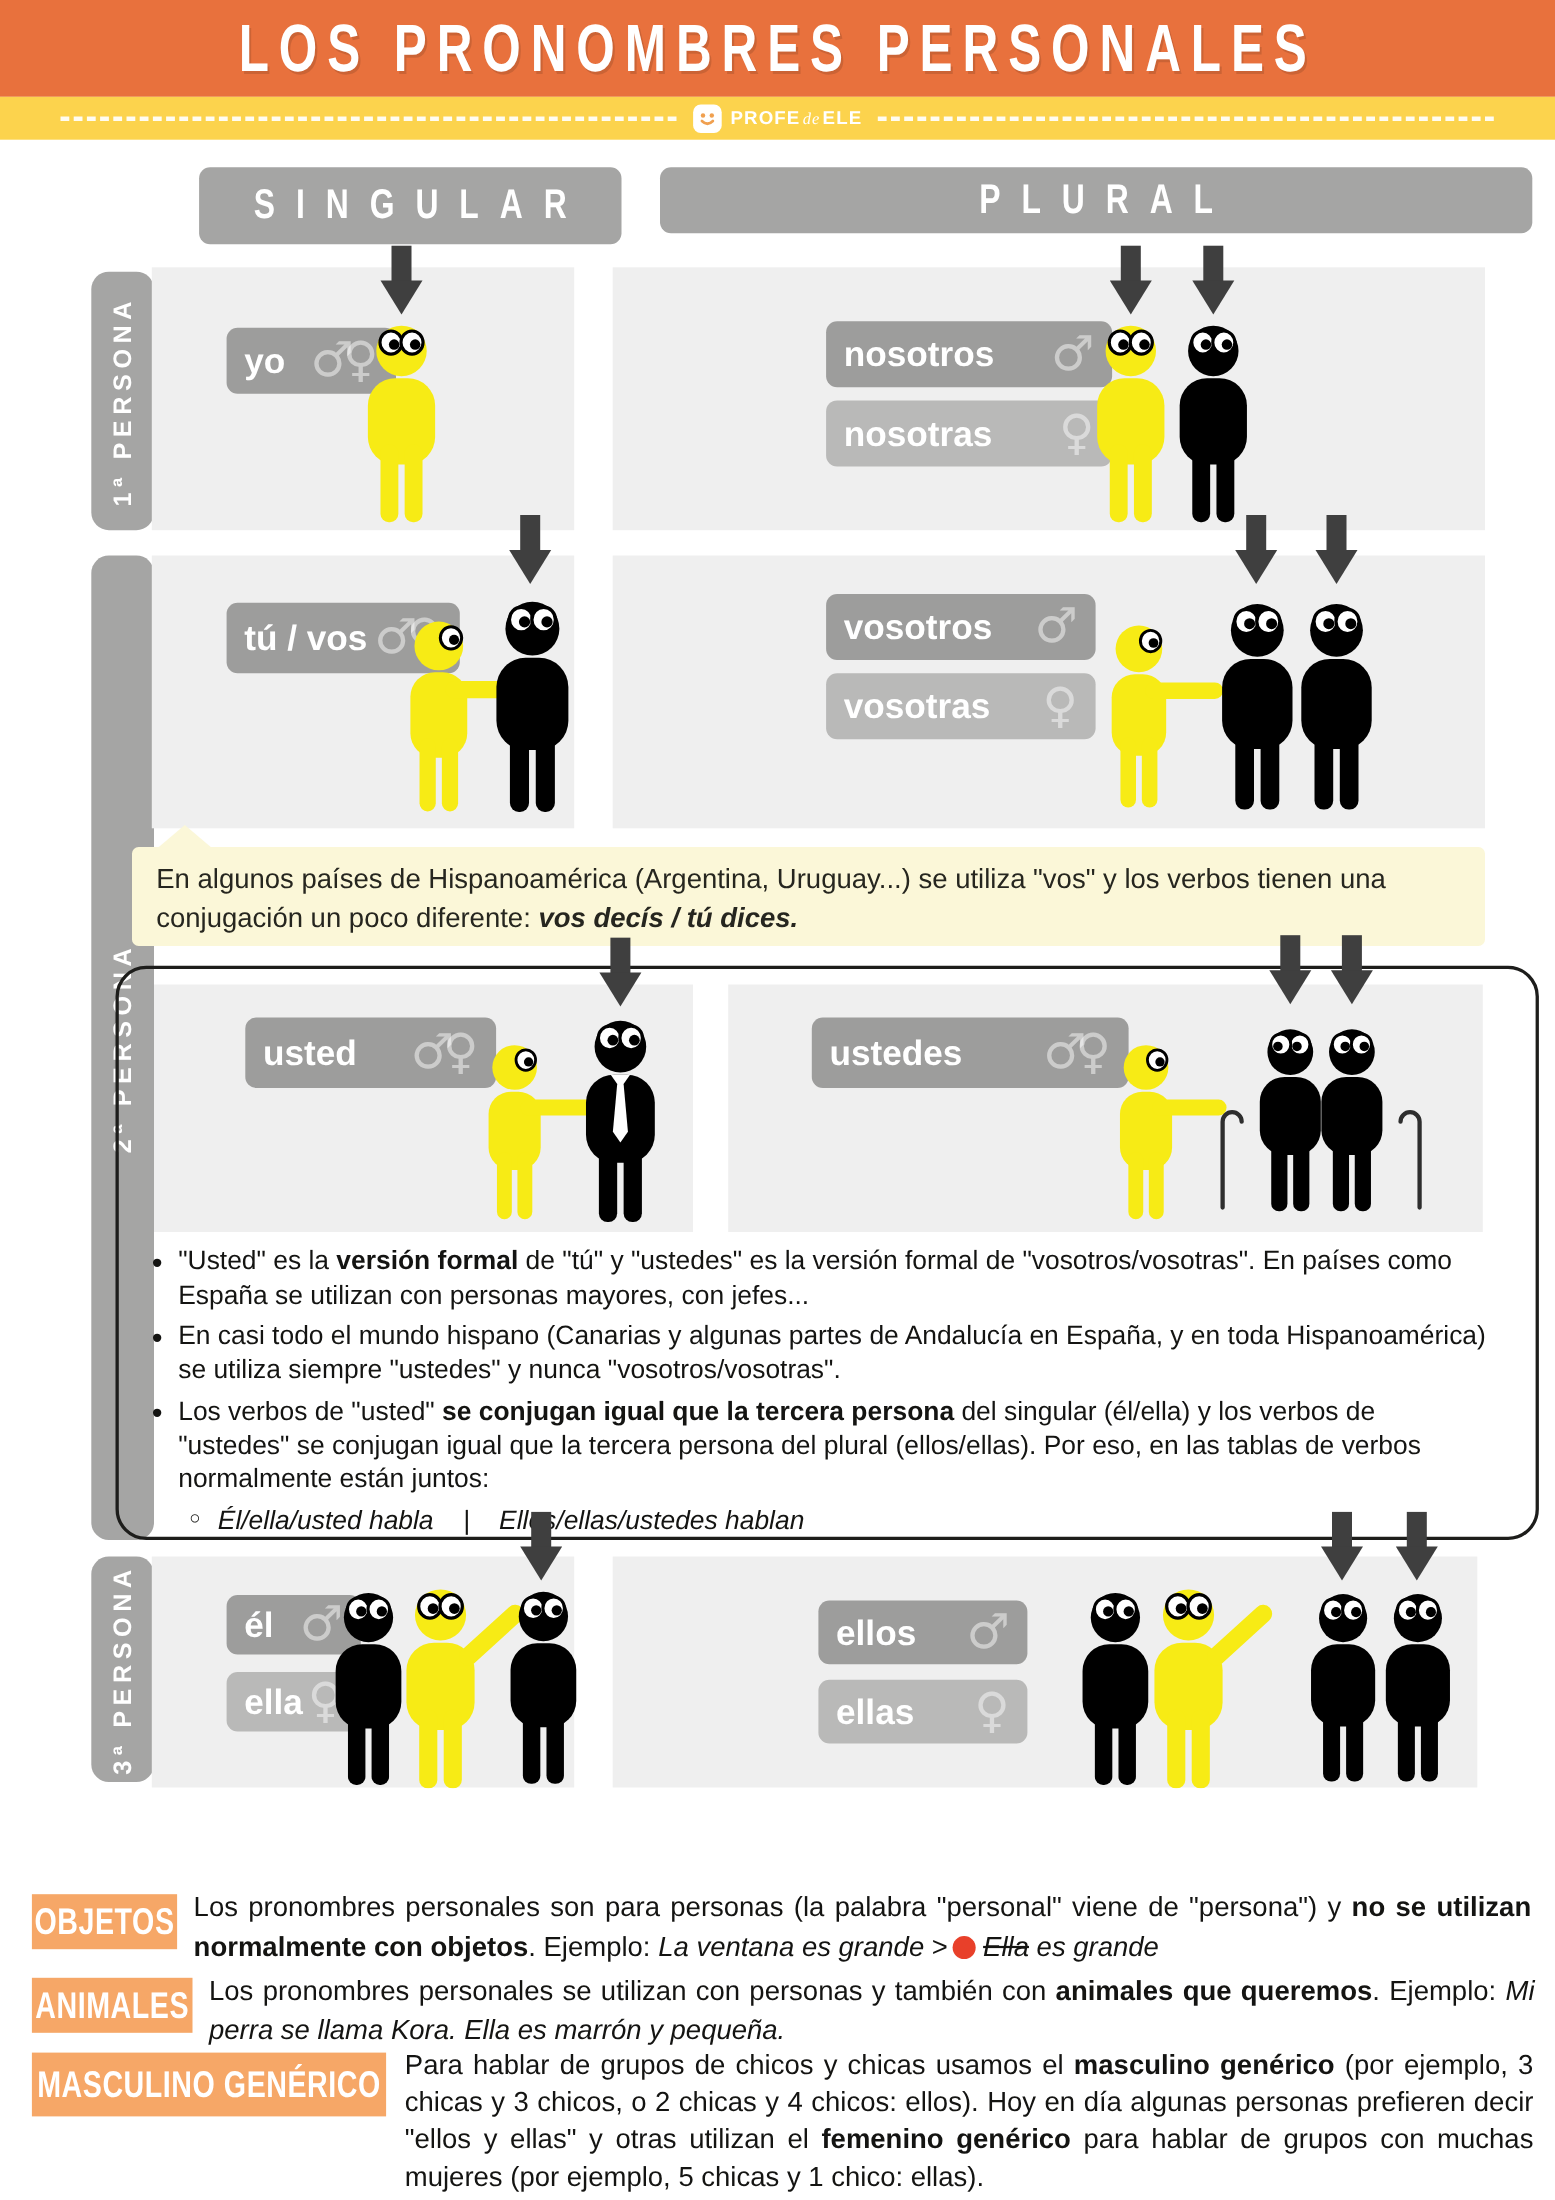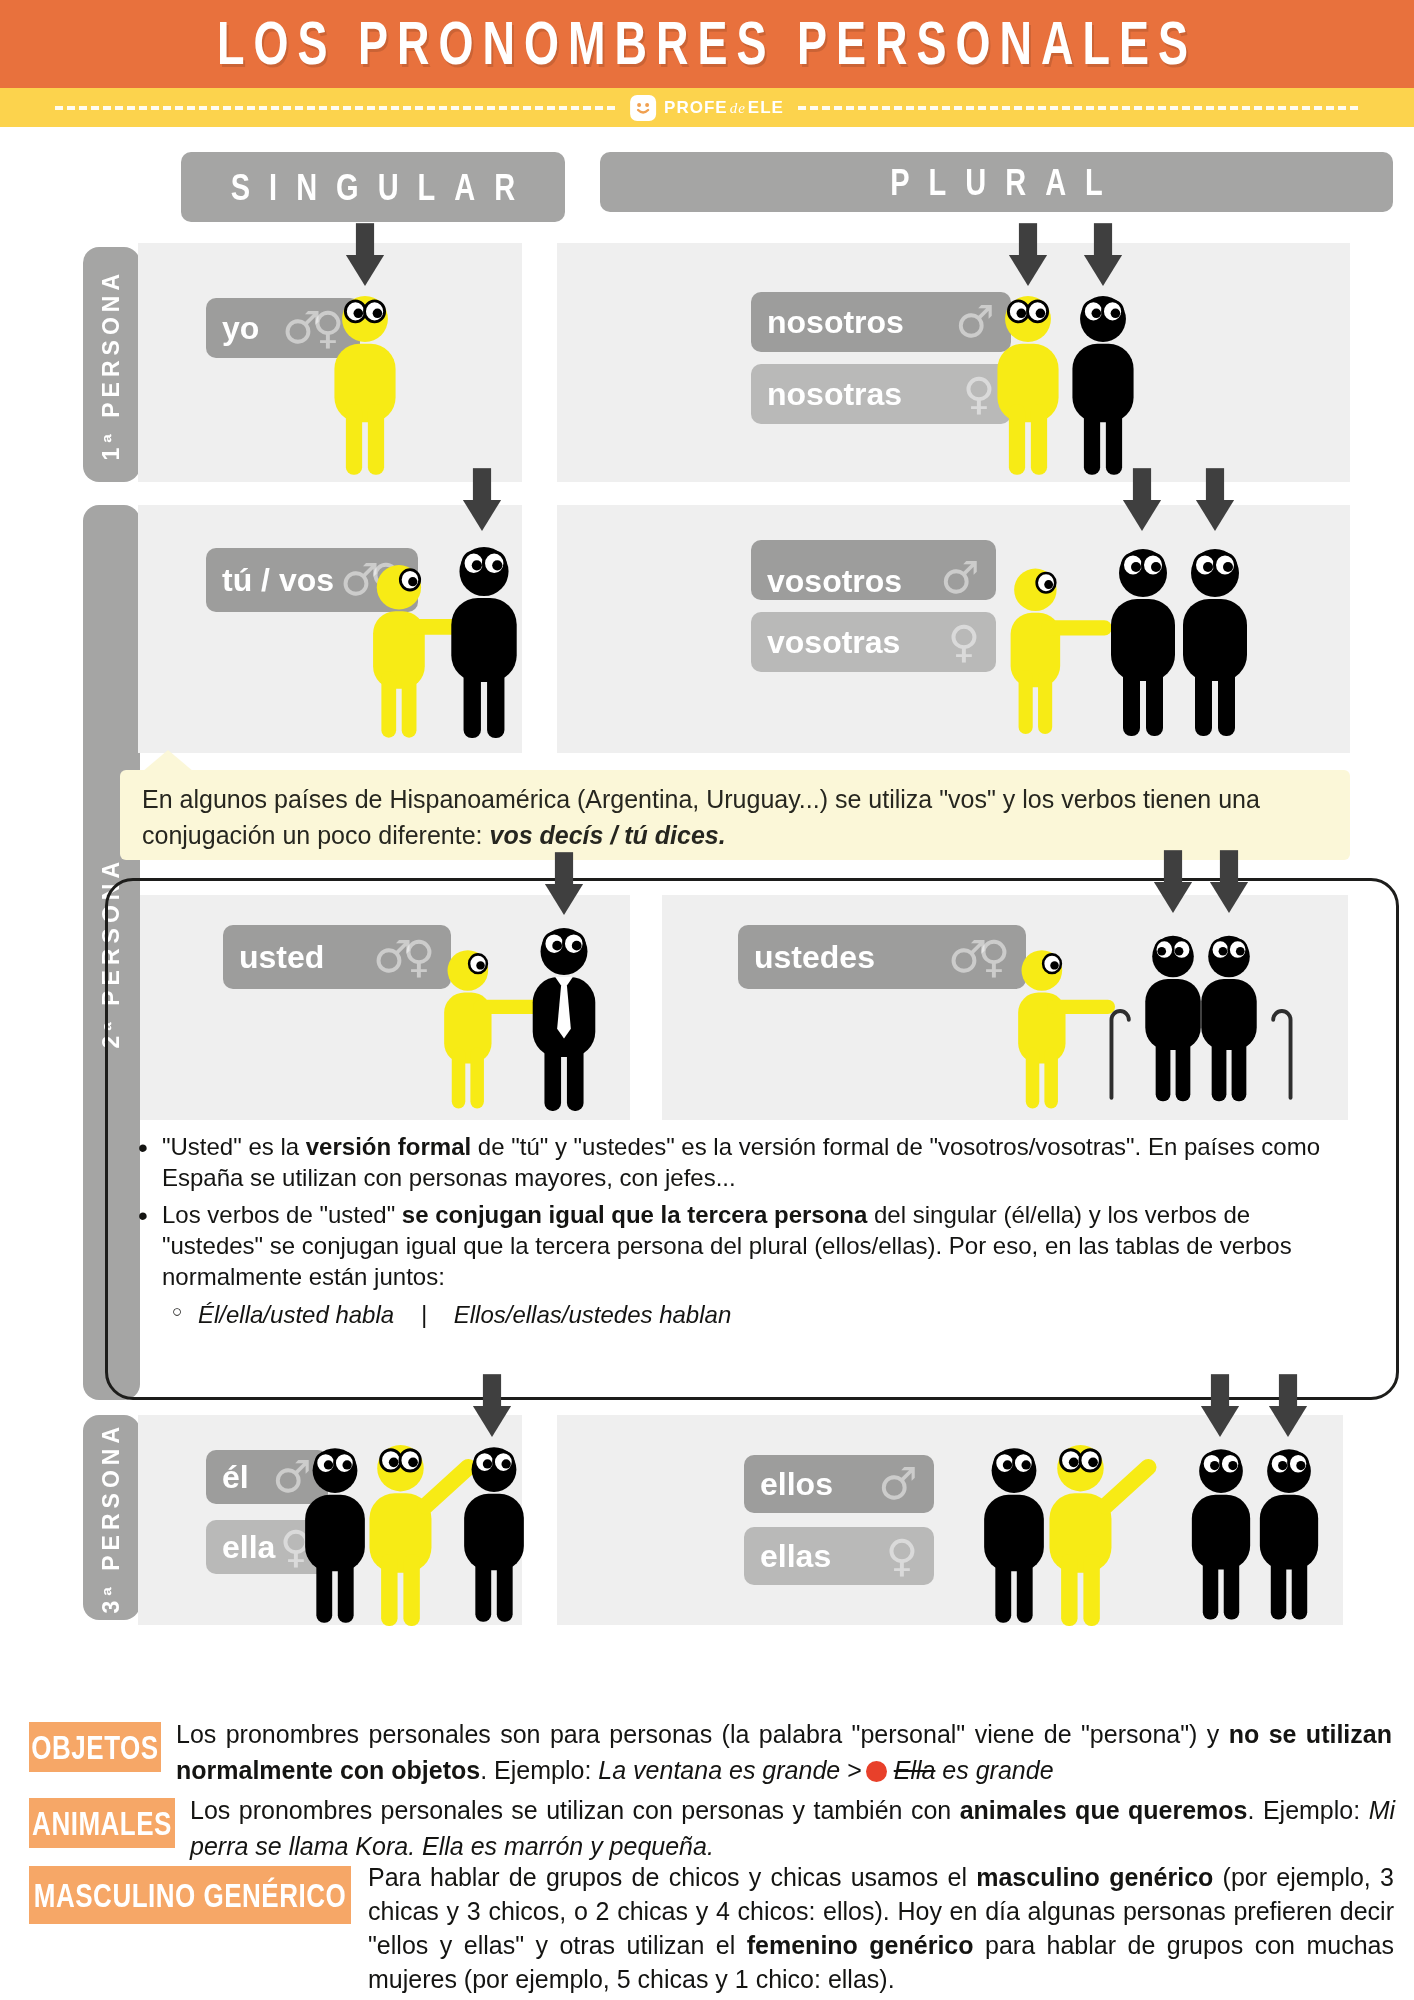--- a/index.html
+++ b/index.html
@@ -53,21 +53,21 @@
           padding:0 16px;box-sizing:border-box;color:#fff;}
   .plabel .ptxt{font-size:32px;font-weight:700;white-space:nowrap;}
   .dark{background:#9D9D9C;} .light{background:#B9B9B8;}
   .syms{display:flex;align-items:center;}
   .sym{font-family:"DejaVu Sans",sans-serif;font-weight:400;font-size:44px;line-height:1;color:rgba(255,255,255,.48);}
   .pair .sym:first-child{margin-right:-10px;}
   .lbl-yo{left:163px;top:298px;width:154px;height:60px;}
   .lbl-nosotros{left:708px;top:292px;width:260px;height:60px;}
   .lbl-nosotras{left:708px;top:364px;width:260px;height:60px;}
   .lbl-tuvos{left:163px;top:548px;width:212px;height:64px;}
-  .lbl-vosotros{left:708px;top:540px;width:245px;height:60px;align-items:flex-end;}
+  .lbl-vosotros{left:708px;top:540px;width:245px;height:60px;}
   .lbl-vosotras{left:708px;top:612px;width:245px;height:60px;}
   .lbl-usted{left:180px;top:925px;width:228px;height:64px;}
   .lbl-ustedes{left:695px;top:925px;width:288px;height:64px;}
   .lbl-el{left:163px;top:1450px;width:122px;height:54px;}
   .lbl-ella{left:163px;top:1520px;width:122px;height:54px;}
   .lbl-ellos{left:701px;top:1455px;width:190px;height:58px;}
   .lbl-ellas{left:701px;top:1527px;width:190px;height:58px;}
 
   
   .fig{position:absolute;}
@@ -353,20 +353,23 @@
   <svg class="fig black" style="left:1190px;top:916px;width:104px;height:204px">
       <use href="#fig-cane"></use>
     </svg>
 
   <div class="abs bullets">
     <ul>
       <li>
         <span>"Usted" es la </span><span class="bd">versión formal</span><span> de "tú" y "ustedes" es la versión formal de "vosotros/vosotras". En países como España se utilizan con personas mayores, con jefes...</span>
       </li>
       <li>
+        <span>En casi todo el mundo hispano (Canarias y algunas partes de Andalucía en España, y en toda Hispanoamérica) se utiliza siempre "ustedes" y nunca "vosotros/vosotras".</span>
+      </li>
+      <li>
         <span>Los verbos de "usted" </span><span class="bd">se conjugan igual que la tercera persona</span><span> del singular (él/ella) y los verbos de "ustedes" se conjugan igual que la tercera persona del plural (ellos/ellas). Por eso, en las tablas de verbos normalmente están juntos:</span>
       </li>
       <li class="sub">
         <span class="pre">Él/ella/usted habla    |    Ellos/ellas/ustedes hablan</span>
       </li>
     </ul>
   </div>
 
   <svg class="arrow" style="left:472px;top:1374px">
       <use href="#arrow-down"></use>

